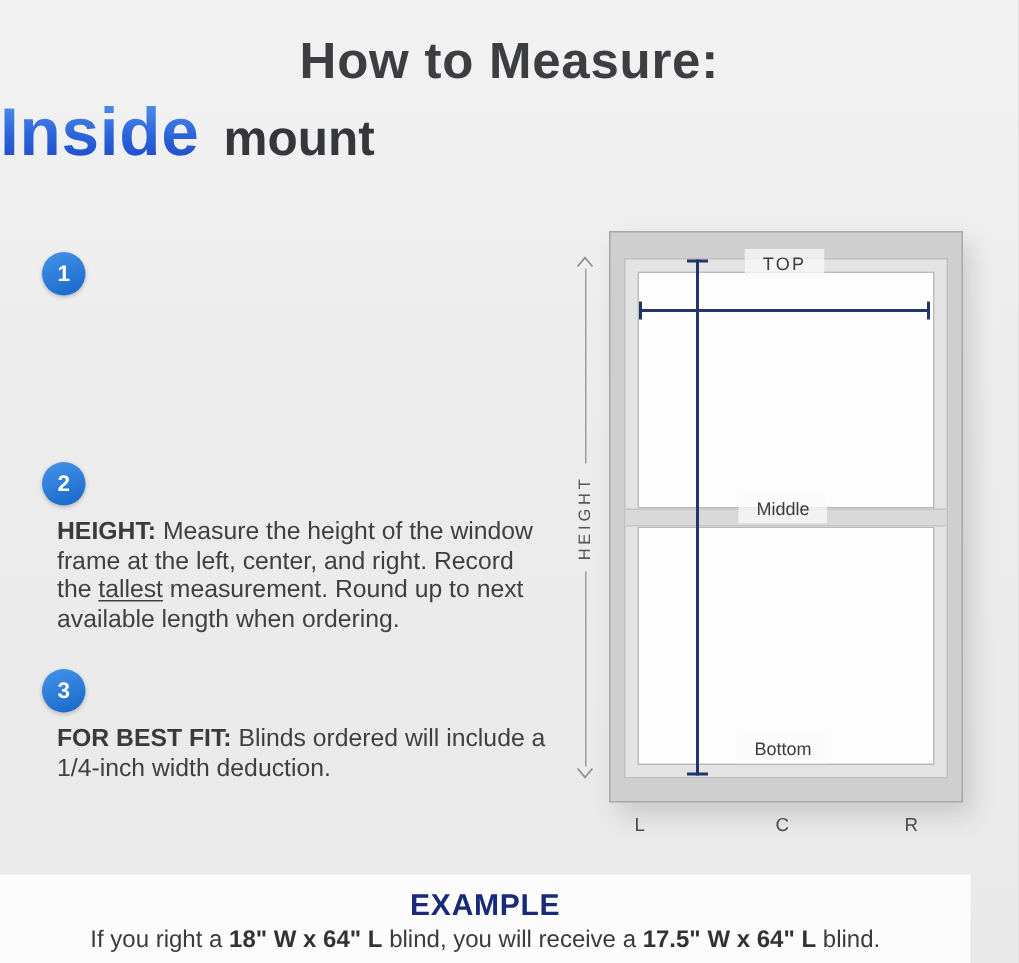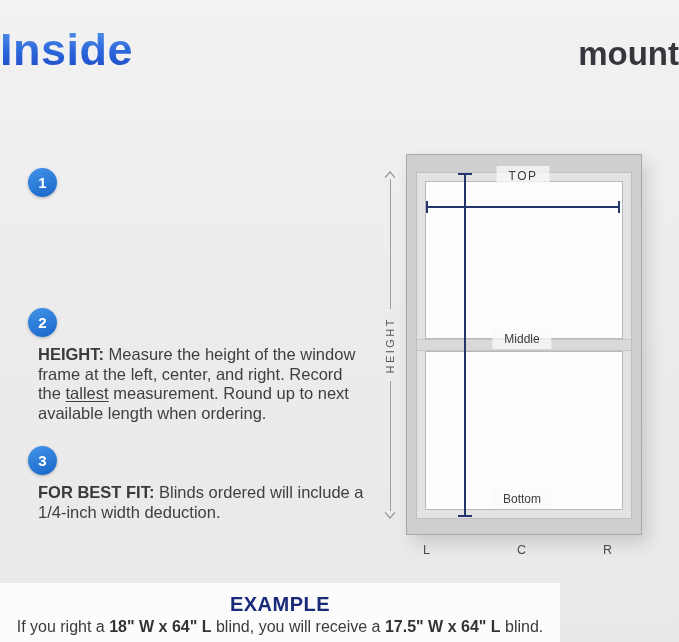--- a/index.html
+++ b/index.html
@@ -4,21 +4,21 @@
 <style>
   html,body{margin:0;padding:0;background:#ddd;}
   .page{
     position:relative;width:679px;height:642px;margin:0 auto;overflow:hidden;
     background:linear-gradient(180deg,#f2f2f2 0%,#ececec 45%,#e9e9e9 100%);
     font-family:"Liberation Sans",sans-serif;color:#3f4043;
   }
   
   .title{position:absolute;top:22px;left:0;width:100%;text-align:center;}
   .title-line1{font-size:34px;font-weight:700;letter-spacing:.5px;color:#3c3e42;line-height:38px;}
-  .title-line2{display:flex;justify-content:space-between;align-items:baseline;gap:4px;margin-top:2px;}
+  .title-line2{display:flex;justify-content:flex-start;align-items:baseline;gap:16px;margin-top:2px;}
   .title-accent{
     font-size:45px;font-weight:700;letter-spacing:.5px;
     background:linear-gradient(180deg,#5b9bef 0%,#2a64d9 55%,#1b41c2 100%);
     -webkit-background-clip:text;background-clip:text;color:transparent;
   }
   .title-rest{font-size:33px;font-weight:700;color:#35373c;}
   
   .step{position:absolute;left:28px;width:345px;}
   .badge{
     width:29px;height:29px;border-radius:50%;
@@ -65,31 +65,32 @@
     position:absolute;transform:translateX(-50%);
     background:rgba(250,250,250,.75);padding:0 12px;
     font-size:12px;line-height:20px;color:#3c3c3c;white-space:nowrap;
   }
   .chip-top{left:143px;top:33px;letter-spacing:1.5px;font-weight:500;}
   .chip-middle{left:142px;top:196px;}
   .chip-bottom{left:142px;top:356px;}
   .lcr{position:absolute;top:410px;transform:translateX(-50%);font-size:12.5px;letter-spacing:1px;color:#4a4a4a;}
   .lcr-l{left:47px;} .lcr-c{left:142px;} .lcr-r{left:228px;}
   
-  .example{position:absolute;left:0;top:583px;width:560px;height:59px;background:#fcfcfc;text-align:center;}
+  .example{position:absolute;left:0;top:583px;width:647px;height:59px;background:#fcfcfc;text-align:center;}
   .example-heading{margin-top:10px;font-size:20px;font-weight:700;letter-spacing:.5px;color:#182a78;}
   .example-line{margin-top:2px;font-size:16px;color:#3b3b3b;}
   .example-line strong{font-weight:700;color:#333;}
 </style>
 </head>
 <body>
 
 <div class="page">
 
   <div class="title">
+    <div class="title-line1">How to Measure:</div>
     <div class="title-line2">
       <span class="title-accent">Inside</span>
       <span class="title-rest">mount</span>
     </div>
   </div>
 
   <div class="step" style="top:168px">
     <div class="badge">
       <span>1</span>
     </div>

